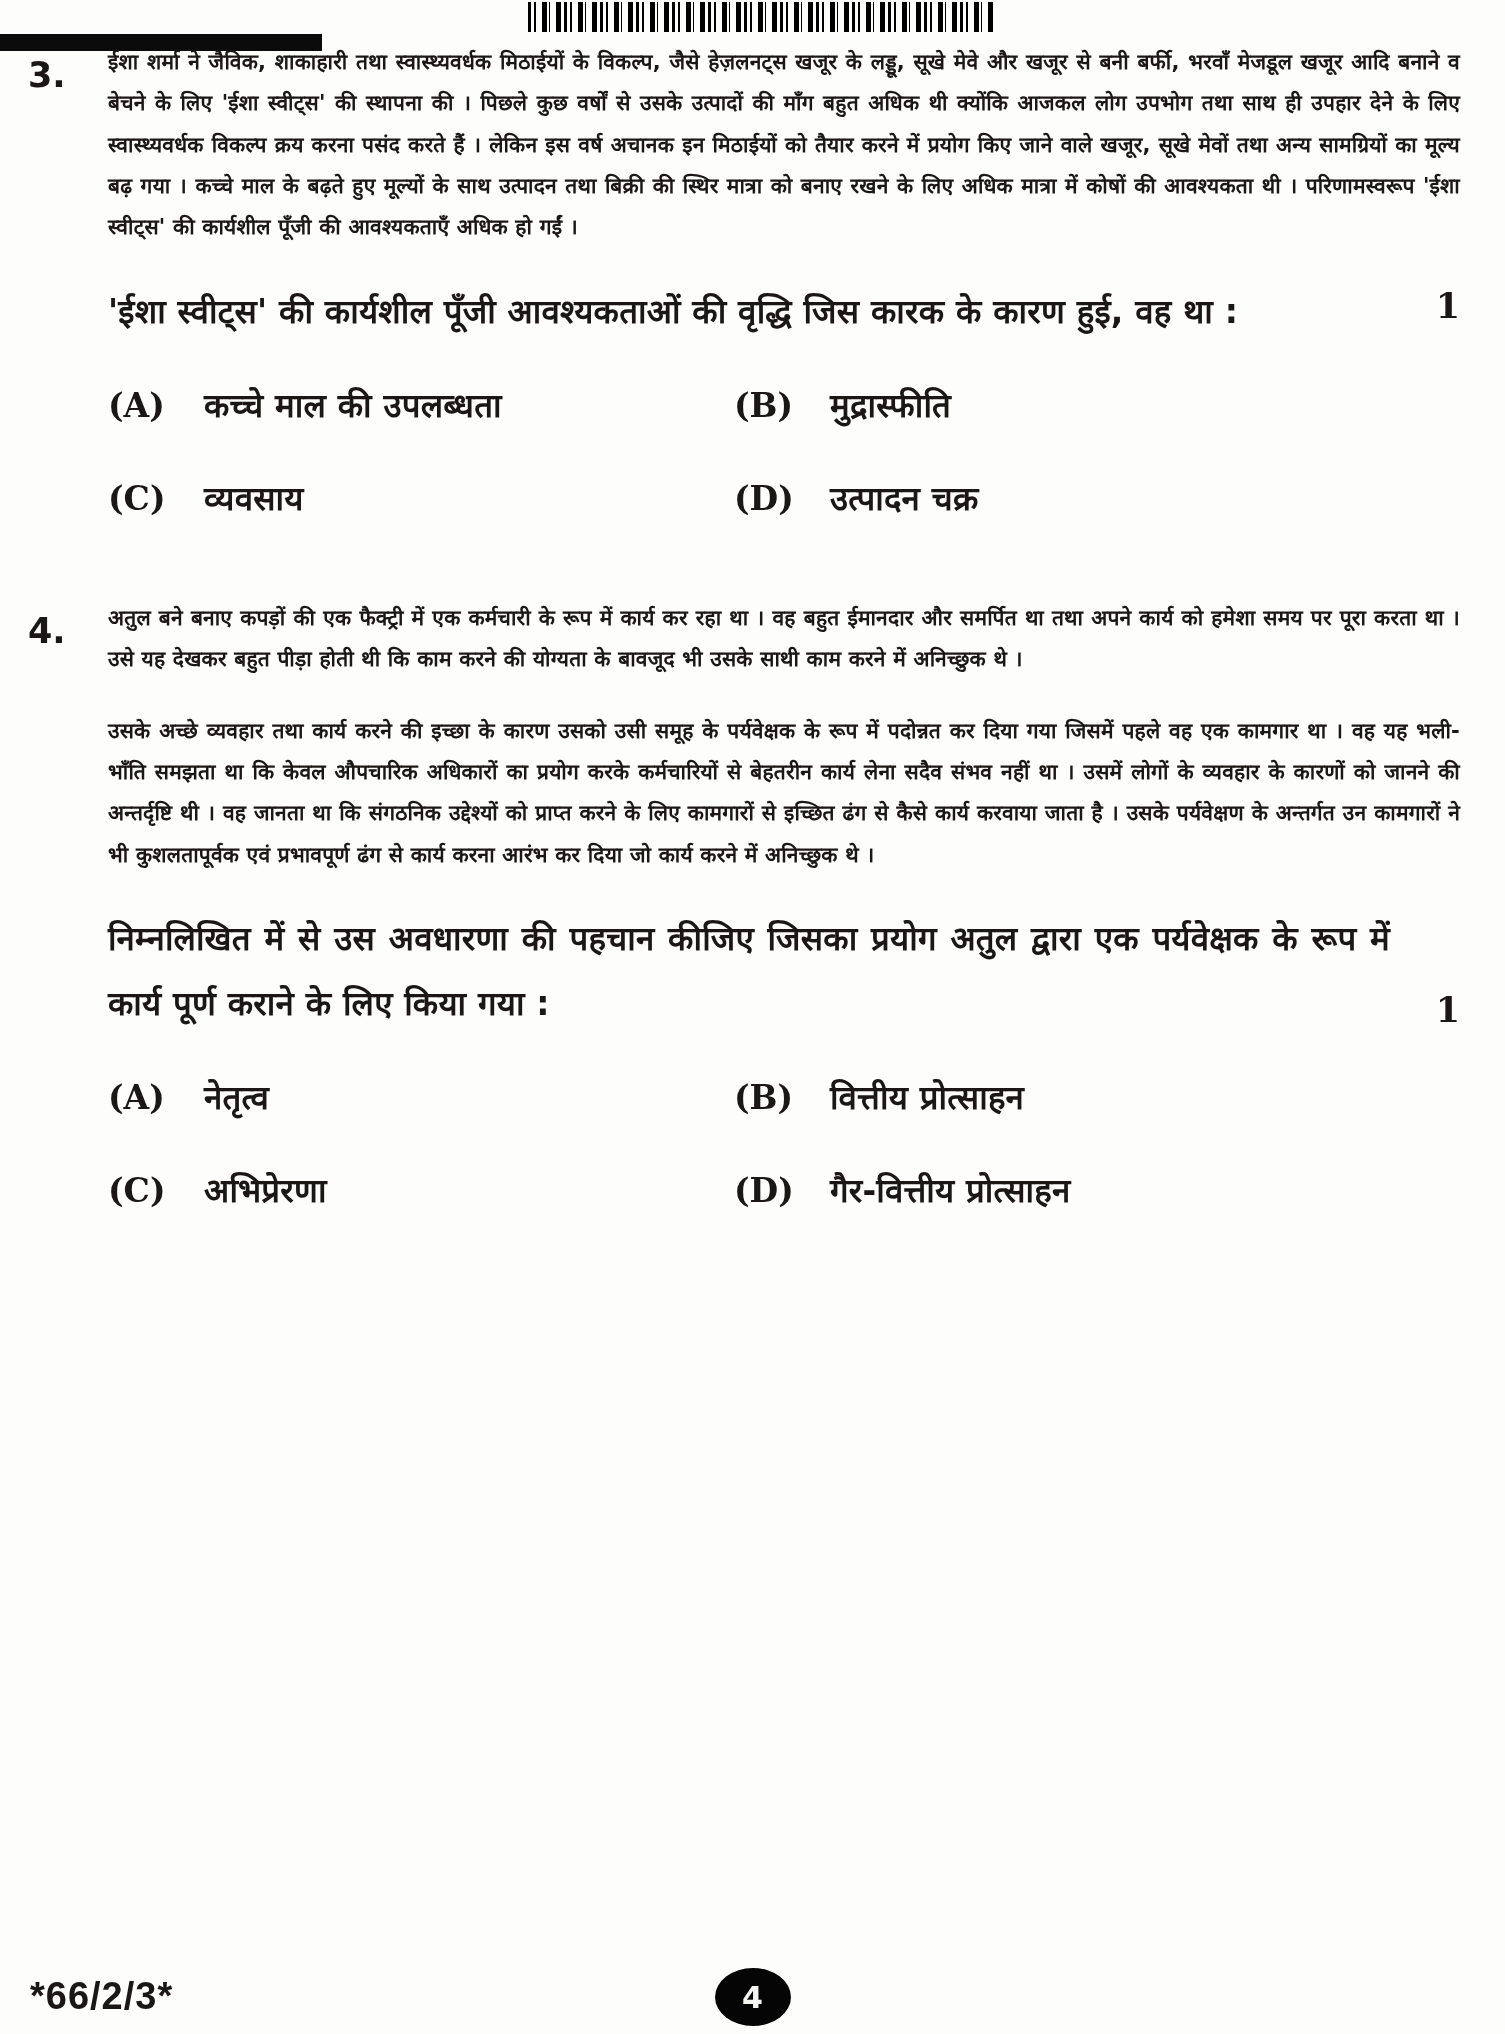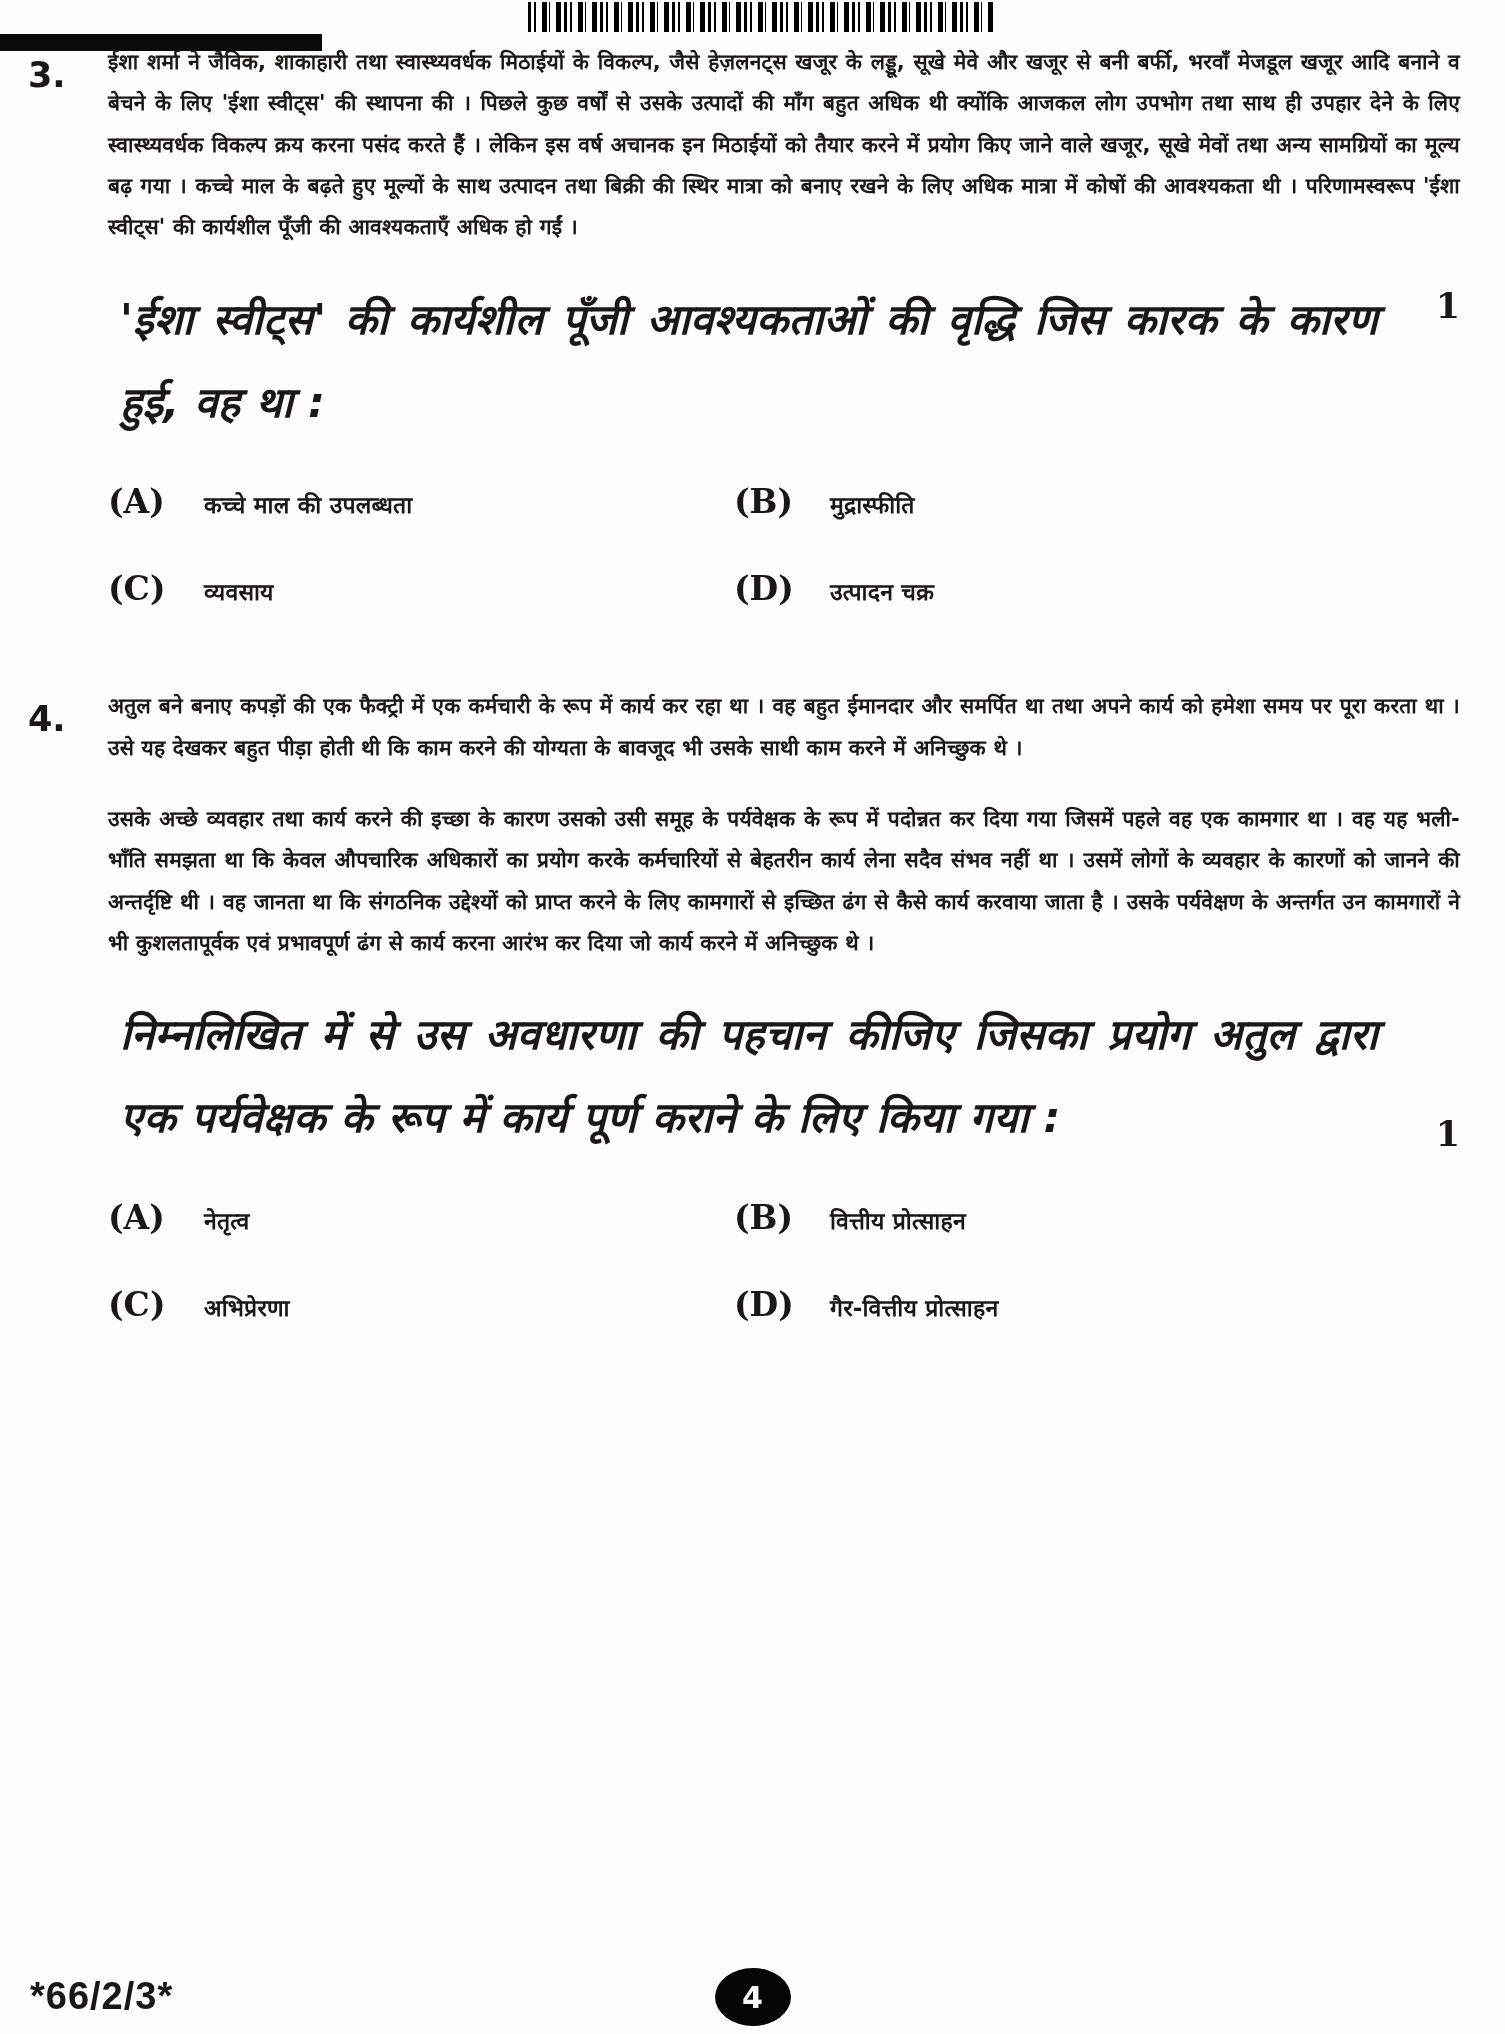--- a/index.html
+++ b/index.html
@@ -73,27 +73,26 @@
     line-height: 1.97;
     text-align: justify;
     letter-spacing: 0.2px;
   }
   .stem-row {
     position: relative;
     margin: 8px 0 0 0;
     padding-right: 70px;
   }
   .stem {
-    margin: 12px;
-    font-size: 42px;
+    margin: 0;
+    font-size: 33px;
     font-weight: 600;
     line-height: 1.97;
     text-align: justify;
     letter-spacing: 0.2px;
-    font-style: italic;
   }
   .marks {
     position: absolute;
     right: 0;
     font-family: "DejaVu Serif", "Liberation Serif", serif;
     font-size: 35px;
     font-weight: 700;
   }
   .marks-top .marks { top: 6px; }
   .marks-bottom .marks { bottom: 6px; }
@@ -107,21 +106,21 @@
     display: flex;
     align-items: baseline;
   }
   .opt-label {
     flex: 0 0 72px;
     font-size: 33px;
     font-weight: 600;
     font-family: "DejaVu Serif", "Liberation Serif", serif;
   }
   .opt-text {
-    font-size: 23px;
+    font-size: 33px;
     font-weight: 600;
     letter-spacing: 0.2px;
     padding-left: 24px;
   }
   .footer-code {
     position: absolute;
     left: 30px;
     bottom: 16px;
     font-size: 38px;
     font-weight: 700;

